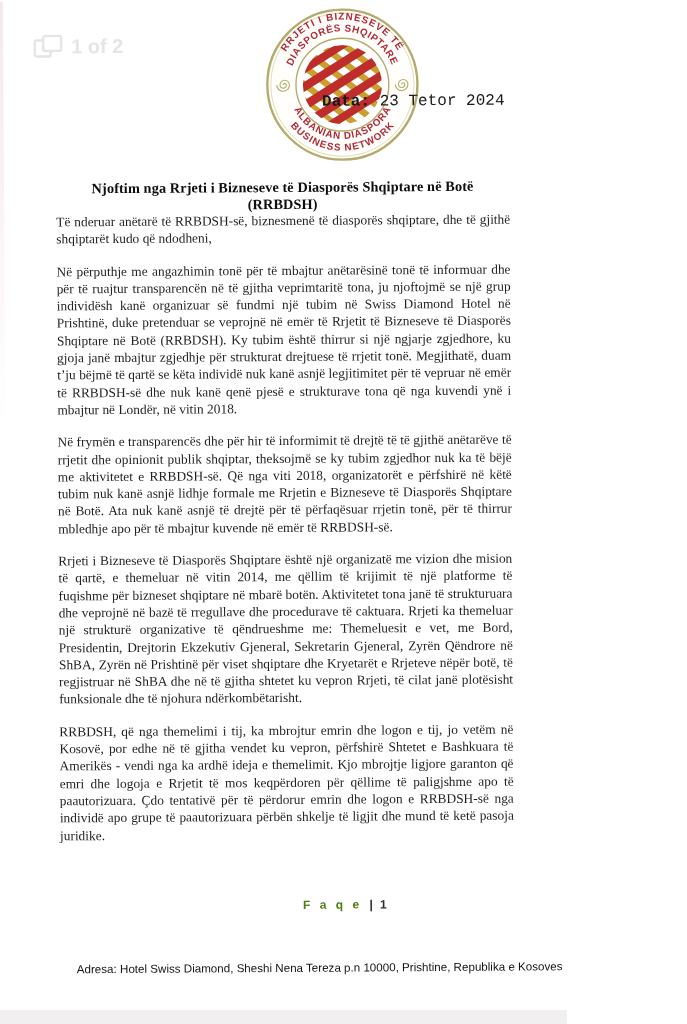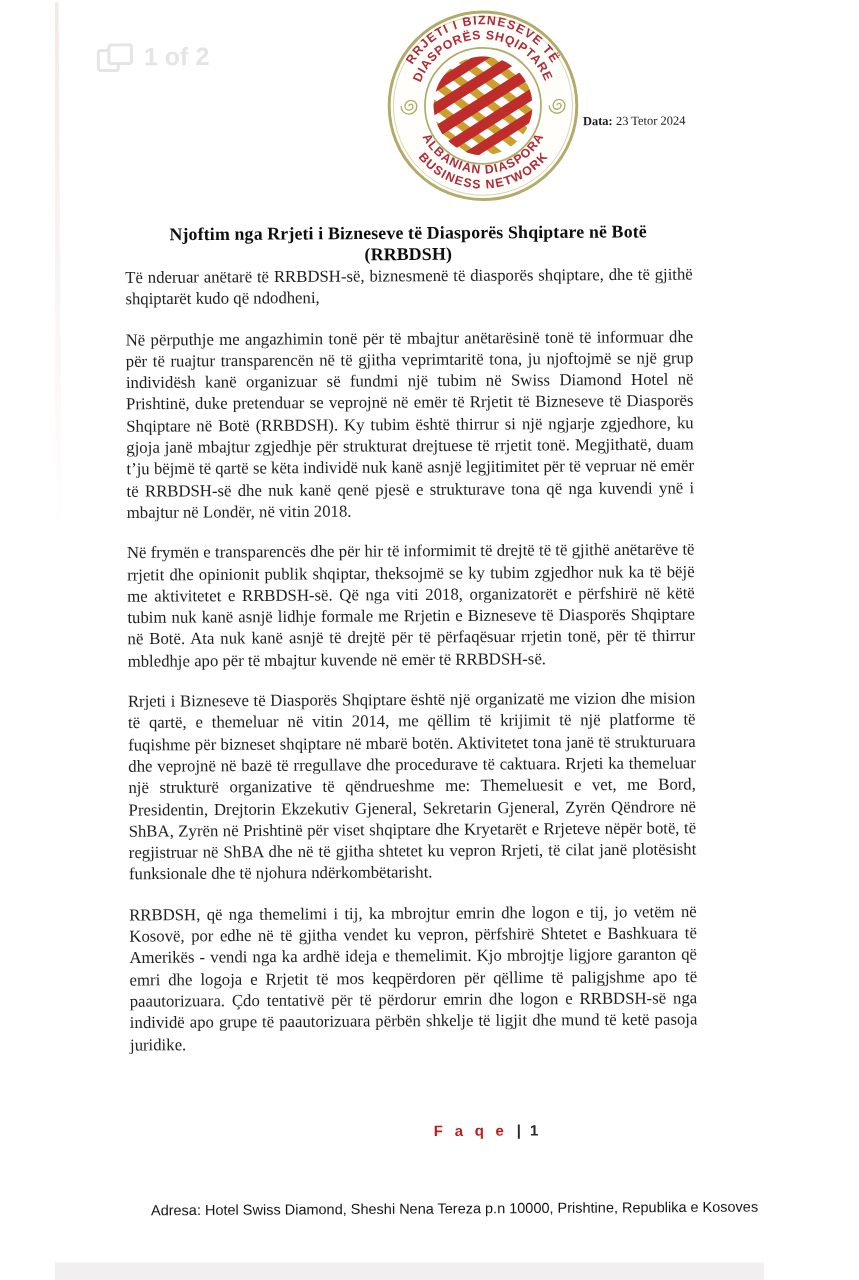--- a/index.html
+++ b/index.html
@@ -1,44 +1,44 @@
 <!DOCTYPE html>
 <html><head>
 <meta charset="utf-8">
 <style>
   html,body{margin:0;padding:0;background:#fff;}
   .page{position:relative;width:567px;height:1024px;background:#ffffff;overflow:hidden;
-        font-family:"Liberation Serif",serif;color:#1f1f1f;margin-left:44px;}
+        font-family:"Liberation Serif",serif;color:#1f1f1f;}
   .sheet{position:absolute;inset:0;transform:rotate(-0.35deg);}
   
   .edge-left{position:absolute;left:0;top:0;width:6px;height:430px;
              background:linear-gradient(180deg,#f6e8e8,rgba(255,255,255,0));}
   .edge-bottom{position:absolute;left:0;bottom:0;width:687px;height:14px;background:#f1eff0;}
   
   .page-indicator{position:absolute;left:36px;top:33px;display:flex;align-items:center;gap:8px;
                   color:#e6e4e5;font-family:"Liberation Sans",sans-serif;font-weight:bold;font-size:20px;}
   .page-indicator svg{display:block;}
   
   .logo-top{position:absolute;left:266px;top:6px;width:158px;height:158px;}
   .logo-bottom{position:absolute;left:580px;top:932px;width:88px;height:88px;}
   
-  .date-line{position:absolute;right:60px;top:93px;font-family:Liberation Serif, serif;
-             font-size:10px;color:#1a1a1a;}
+  .date-line{position:absolute;right:60px;top:93px;font-family:Liberation Mono, monospace;
+             font-size:16px;color:#1a1a1a;}
   .date-line b{font-weight:bold;}
   
   .doc-title{position:absolute;left:58px;right:56px;top:179px;text-align:center;
              font-weight:bold;font-size:14.3px;color:#0f0f0f;letter-spacing:.1px;}
   
   .doc-body{position:absolute;left:58px;right:55px;top:212px;font-size:13.4px;
             line-height:17.3px;text-align:justify;}
   .doc-body p{margin:0 0 15px 0;}
   
   .page-foot{position:absolute;left:0;width:687px;top:898px;text-align:center;
              font-family:"Liberation Sans",sans-serif;font-size:12px;}
-  .page-foot .faqe{color:#b91c1c;font-weight:bold;letter-spacing:3px;}
+  .page-foot .faqe{color:#4d7c0f;font-weight:bold;letter-spacing:3px;}
   .page-foot .pnum{color:#2a2a2a;font-weight:bold;letter-spacing:2px;margin-left:4px;}
   .address-line{position:absolute;left:74px;top:961px;font-family:"Liberation Sans",sans-serif;
                 font-size:11.6px;color:#141414;}
   .address-line b{font-weight:normal;}
 </style>
 </head>
 <body>
 
 <div class="page">
   <div class="sheet">

